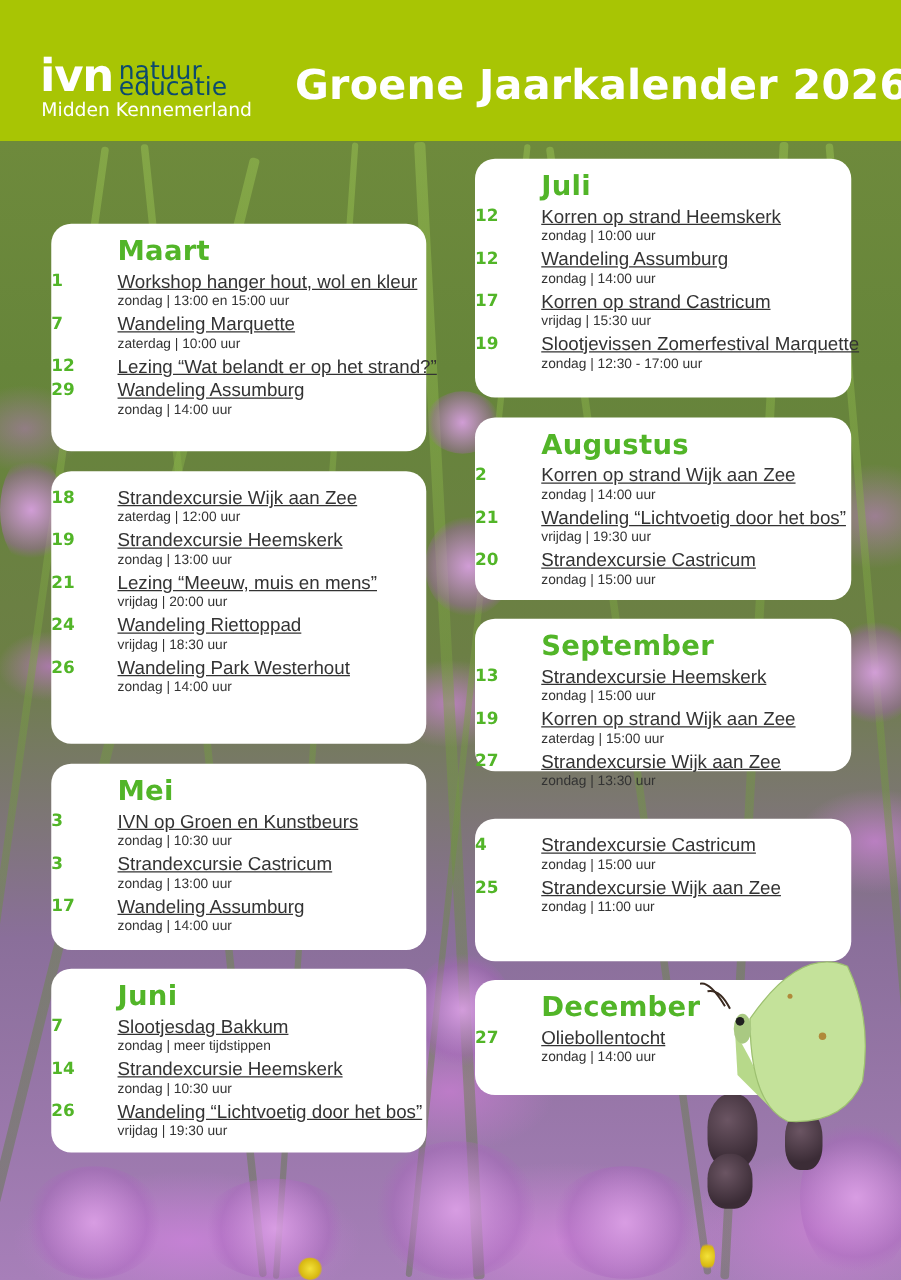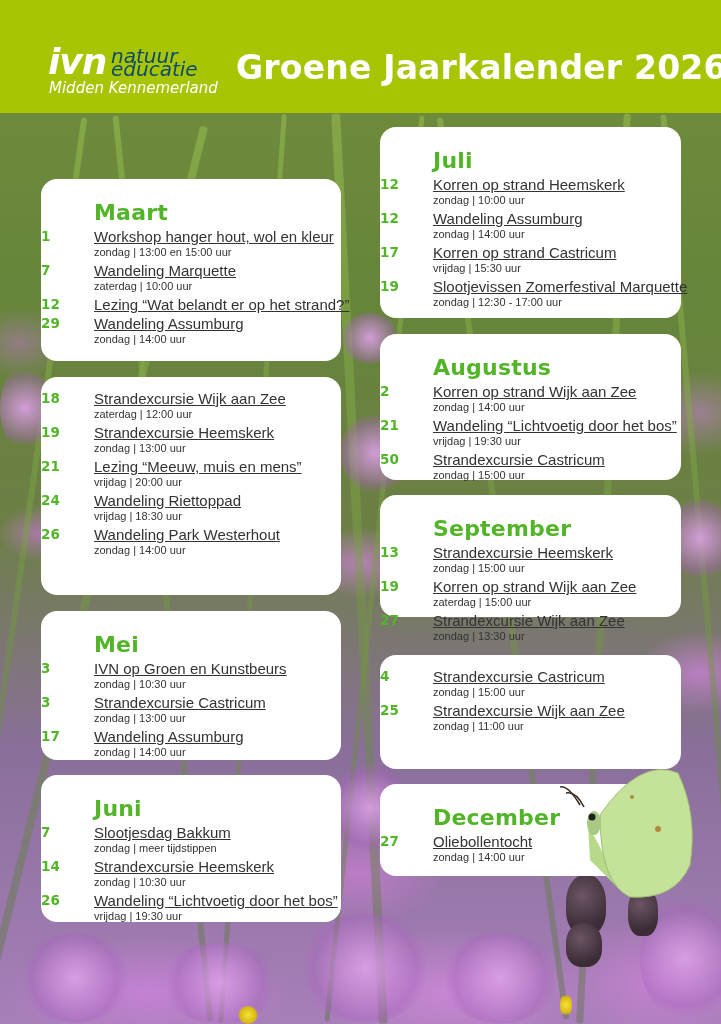--- a/index.html
+++ b/index.html
@@ -8,21 +8,21 @@
     position: relative;
     font-family: "Liberation Sans", sans-serif;
     background: #5a7a2c;
   }
   
   .header {
     position: absolute; left: 0; top: 0; width: 721px; height: 113px;
     background: #a8c504;
   }
   .logo {
-    position: absolute; left: 48px; top: 44px; width: 170px; height: 56px; font-style: italic;
+    position: absolute; left: 32px; top: 44px; width: 170px; height: 56px;
   }
   .logo-ivn {
     position: absolute; left: 0; top: 0;
     font-family: "DejaVu Sans", sans-serif; font-weight: bold;
     font-size: 36px; line-height: 36px; color: #fff; letter-spacing: -1px;
   }
   .logo-tag {
     position: absolute; left: 63px; top: 6px;
     font-family: "DejaVu Sans", sans-serif;
     font-size: 20px; line-height: 13px; color: #0c4a6e;
@@ -79,21 +79,20 @@
   
   .card {
     position: absolute; background: #ffffff;
     border-radius: 16px; padding: 10px 12px 10px 0;
   }
   .month {
     margin-left: 53px;
     font-family: "DejaVu Sans", sans-serif; font-weight: bold;
     font-size: 22px; line-height: 26px; color: #52b528;
     letter-spacing: 0.2px;
-    margin-top: 11px;
   }
   .event { display: flex; margin-top: 2px; }
   .event:first-of-type { margin-top: 3px; }
   .day {
     width: 38px; flex: none; 
     font-family: "DejaVu Sans", sans-serif; font-weight: bold;
     font-size: 13.5px; line-height: 17px; color: #52b528;
   }
   .event-body { margin-left: 15px; }
   .event-title {
@@ -308,21 +307,21 @@
       </div>
     </div>
   <div class="event">
       <div class="day">21</div>
       <div class="event-body">
         <div class="event-title">Wandeling “Lichtvoetig door het bos”</div>
         <div class="event-when">vrijdag | 19:30 uur</div>
       </div>
     </div>
   <div class="event">
-      <div class="day">50</div>
+      <div class="day">20</div>
       <div class="event-body">
         <div class="event-title">Strandexcursie Castricum</div>
         <div class="event-when">zondag | 15:00 uur</div>
       </div>
     </div>
 </div>
 
 <div class="card" style="left:380px;top:495px;width:301px;height:122px">
   <div class="month">September</div>
   <div class="event">

